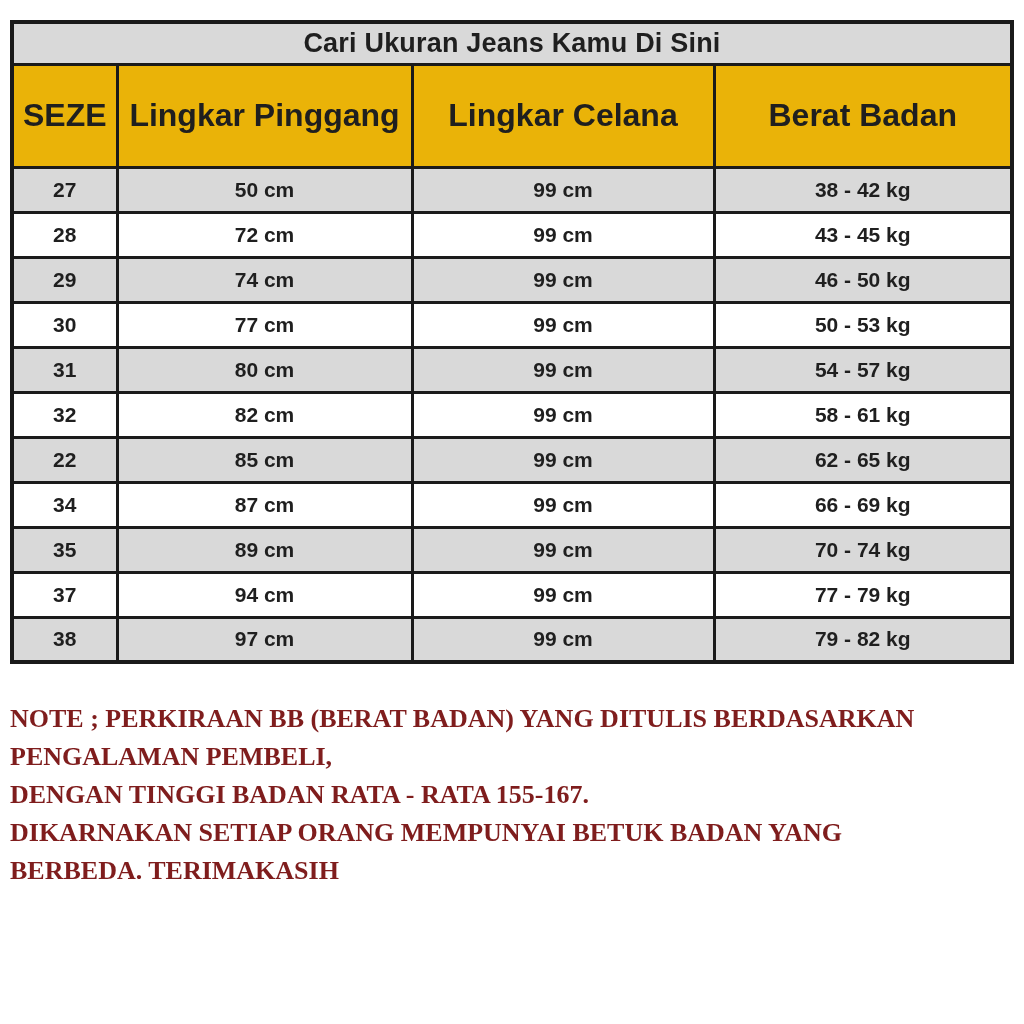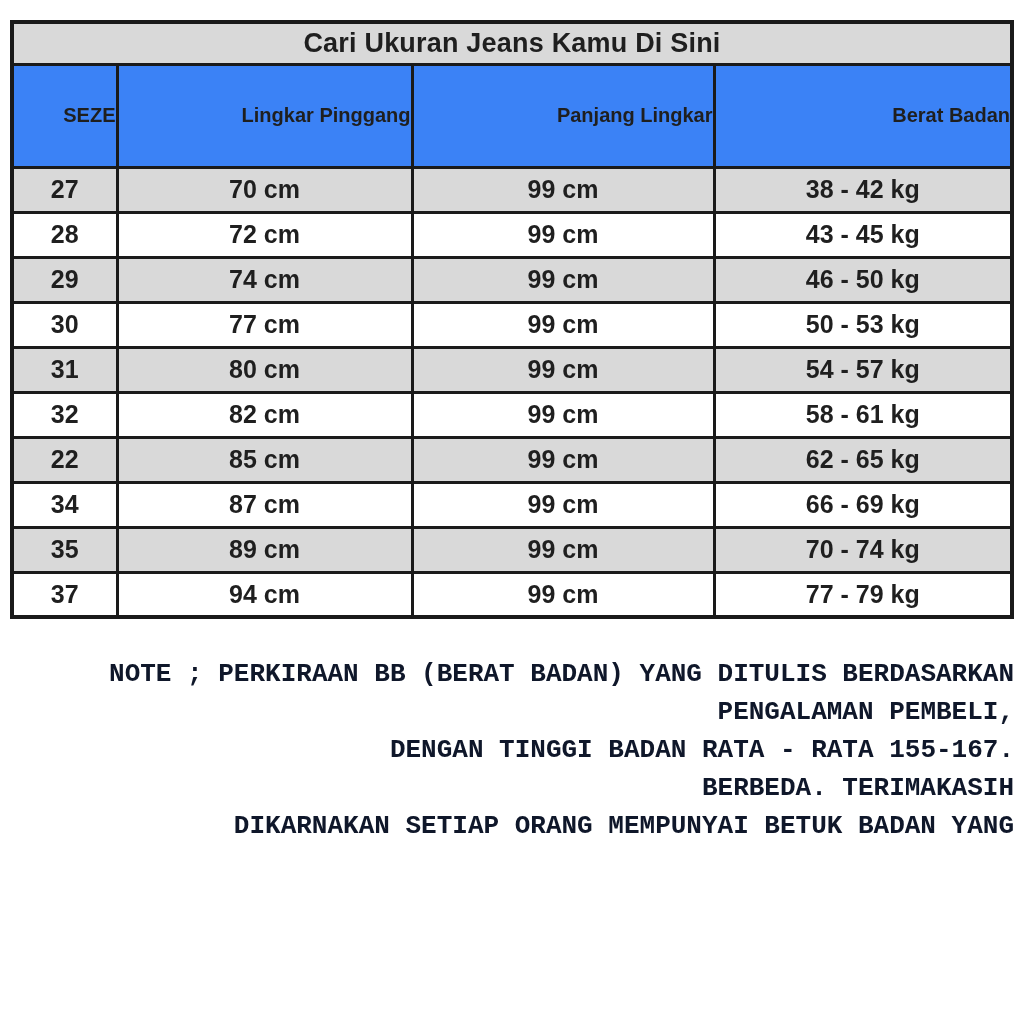--- a/index.html
+++ b/index.html
@@ -12,21 +12,21 @@
     margin: 0;
     padding: 0;
     width: 1024px;
     height: 1024px;
     background: #ffffff;
     font-family: "Liberation Sans", sans-serif;
   }
   .page {
     width: 1024px;
     height: 1024px;
-    padding: 20px 10px 0 10px;
+    padding: 20px 18px 0 10px;
     overflow: hidden;
   }
   table.size-table {
     border-collapse: collapse;
     width: 1004px;
     table-layout: fixed;
     border: 4px solid var(--border);
   }
   table.size-table th,
   table.size-table td {
@@ -38,40 +38,39 @@
     padding: 0;
   }
   tr.title-row th {
     height: 42px;
     background: var(--shade);
     font-size: 27px;
     letter-spacing: 0.2px;
   }
   tr.header-row th {
     height: 103px;
-    background: #3b82f6;
-    font-size: 20px;
-    text-align: right;
+    background: #eab308;
+    font-size: 32px;
   }
   tbody td {
     height: 45px;
-    font-size: 25px;
+    font-size: 21px;
     background: #ffffff;
   }
   tbody tr:nth-child(odd) td {
     background: var(--shade);
   }
   .note {
     margin-top: 36px;
-    text-align: right;
-    font-family: Liberation Mono, monospace;
+    text-align: left;
+    font-family: Liberation Serif, serif;
     font-weight: bold;
     font-size: 26px;
     line-height: 38px;
-    color: #0f172a;
+    color: #7f1d1d;
   }
 </style>
 </head>
 <body>
 
 <div class="page">
 
   <table class="size-table">
     <colgroup>
       <col style="width:10.5%">
@@ -79,28 +78,28 @@
       <col style="width:30.2%">
       <col style="width:29.8%">
     </colgroup>
     <thead>
       <tr class="title-row">
         <th colspan="4">Cari Ukuran Jeans Kamu Di Sini</th>
       </tr>
       <tr class="header-row">
         <th>SEZE</th>
         <th>Lingkar Pinggang</th>
-        <th>Panjang Lingkar</th>
+        <th>Lingkar Celana</th>
         <th>Berat Badan</th>
       </tr>
     </thead>
     <tbody id="table-body">
         <tr>
           <td>27</td>
-          <td>70 cm</td>
+          <td>50 cm</td>
           <td>99 cm</td>
           <td>38 - 42 kg</td>
         </tr>
         <tr>
           <td>28</td>
           <td>72 cm</td>
           <td>99 cm</td>
           <td>43 - 45 kg</td>
         </tr>
         <tr>
@@ -144,24 +143,30 @@
           <td>89 cm</td>
           <td>99 cm</td>
           <td>70 - 74 kg</td>
         </tr>
         <tr>
           <td>37</td>
           <td>94 cm</td>
           <td>99 cm</td>
           <td>77 - 79 kg</td>
         </tr>
+        <tr>
+          <td>38</td>
+          <td>97 cm</td>
+          <td>99 cm</td>
+          <td>79 - 82 kg</td>
+        </tr>
       </tbody>
   </table>
 
   <div class="note">
     <div>NOTE ; PERKIRAAN BB (BERAT BADAN) YANG DITULIS BERDASARKAN</div>
     <div>PENGALAMAN PEMBELI,</div>
     <div>DENGAN TINGGI BADAN RATA - RATA 155-167.</div>
+    <div>DIKARNAKAN SETIAP ORANG MEMPUNYAI BETUK BADAN YANG</div>
     <div>BERBEDA. TERIMAKASIH</div>
-    <div>DIKARNAKAN SETIAP ORANG MEMPUNYAI BETUK BADAN YANG</div>
   </div>
 
 </div>
 
 </body></html>

